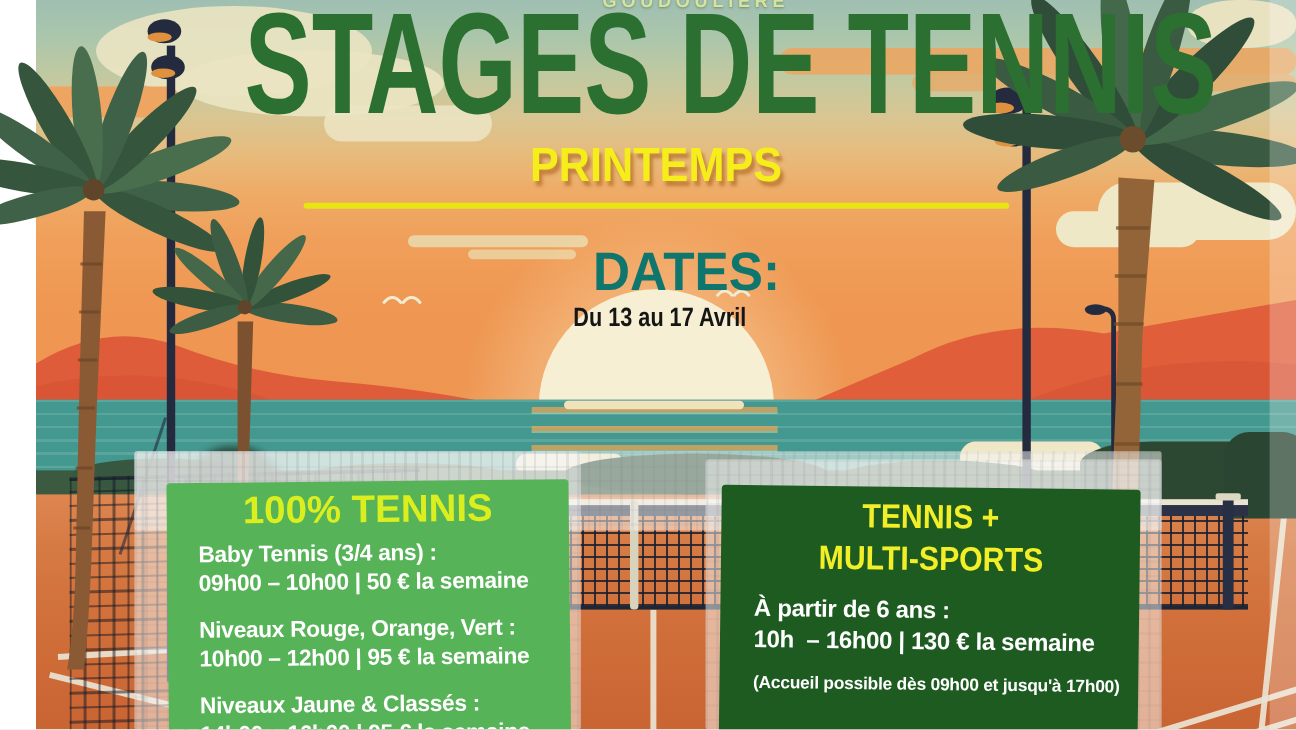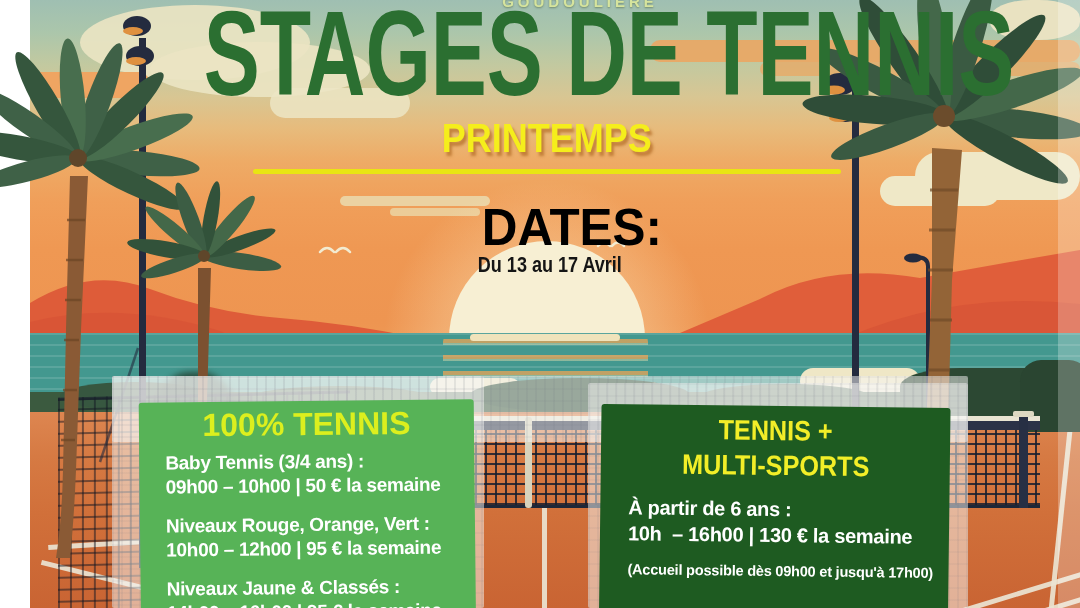--- a/index.html
+++ b/index.html
@@ -55,21 +55,21 @@
   .txt{position:absolute;z-index:30;text-align:center;white-space:nowrap;margin:0;}
   .sx{display:inline-block;transform-origin:50% 50%;}
   .club{left:80px;right:0;top:-7px;font-size:15px;letter-spacing:4px;color:#d6e49d;
     text-shadow:0 1px 2px rgba(60,80,40,.5);}
   .title{left:30px;right:18px;top:-3px;font-size:120px;line-height:112px;color:#2b6f31;}
   .title .sx{transform:scaleX(.70);}
   .season{left:30px;right:17px;top:112px;font-size:40px;line-height:52px;color:#f5ee1b;
     text-shadow:3px 4px 3px rgba(185,115,45,.8);}
   .season .sx{transform:scaleX(.90);}
   .divider{position:absolute;left:253px;top:169px;width:588px;height:5px;background:#e9e513;border-radius:3px;z-index:30;}
-  .dates-h{left:30px;right:10px;top:205px;font-size:52px;line-height:44px;color:#000000;padding-left:44px;}
+  .dates-h{left:30px;right:10px;top:205px;font-size:45px;line-height:44px;color:#0f766e;padding-left:44px;}
   .dates-h .sx{transform:scaleX(.95);}
   .dates-l{left:30px;right:10px;font-size:22px;line-height:29px;color:#151515;}
   .dates-l .sx{transform:scaleX(.82);}
   .formules-h{left:30px;right:10px;top:324px;font-size:62px;line-height:62px;color:#2b6f31;}
   .formules-h .sx{transform:scaleX(.83);}
 
   
   .offer{position:absolute;z-index:20;color:#fff;border-radius:3px;}
   .offer-left{left:140px;top:401px;width:335px;height:252px;background:#57b357;transform:rotate(-.6deg);}
   .offer-left h2{margin:4px 0 0;text-align:center;font-size:32px;line-height:38px;color:#dcef1e;}

